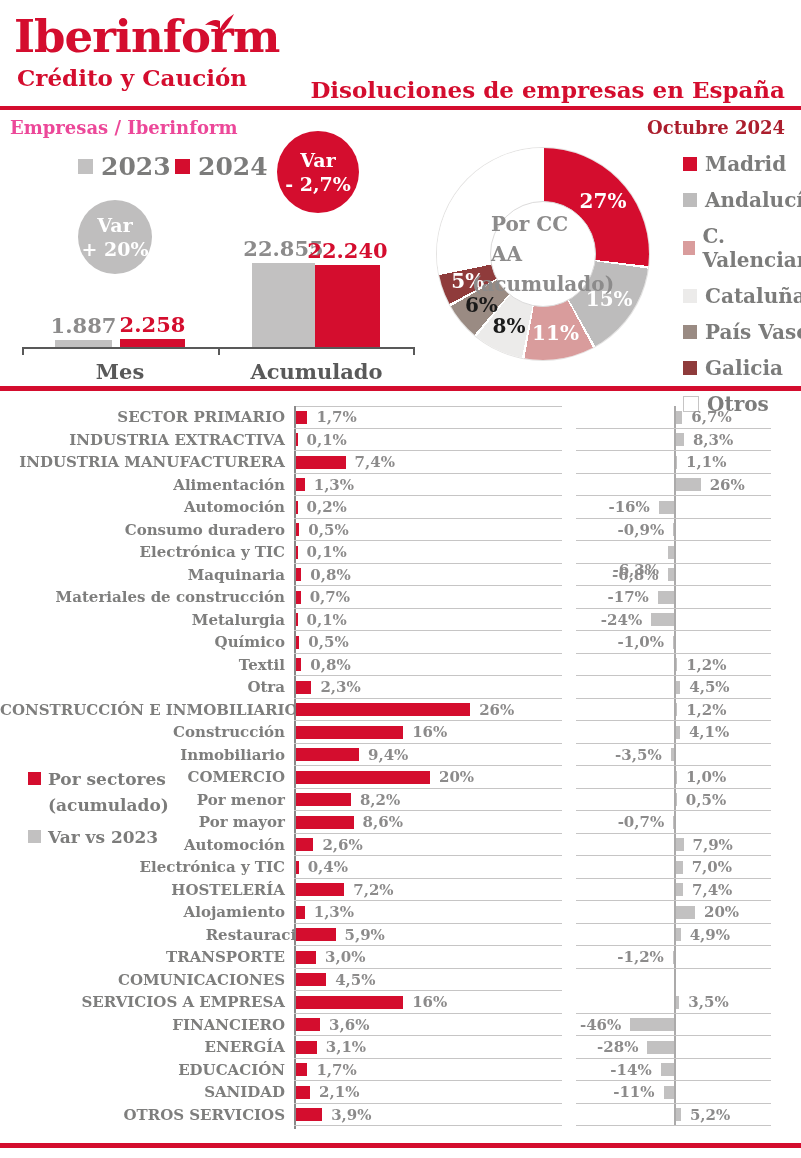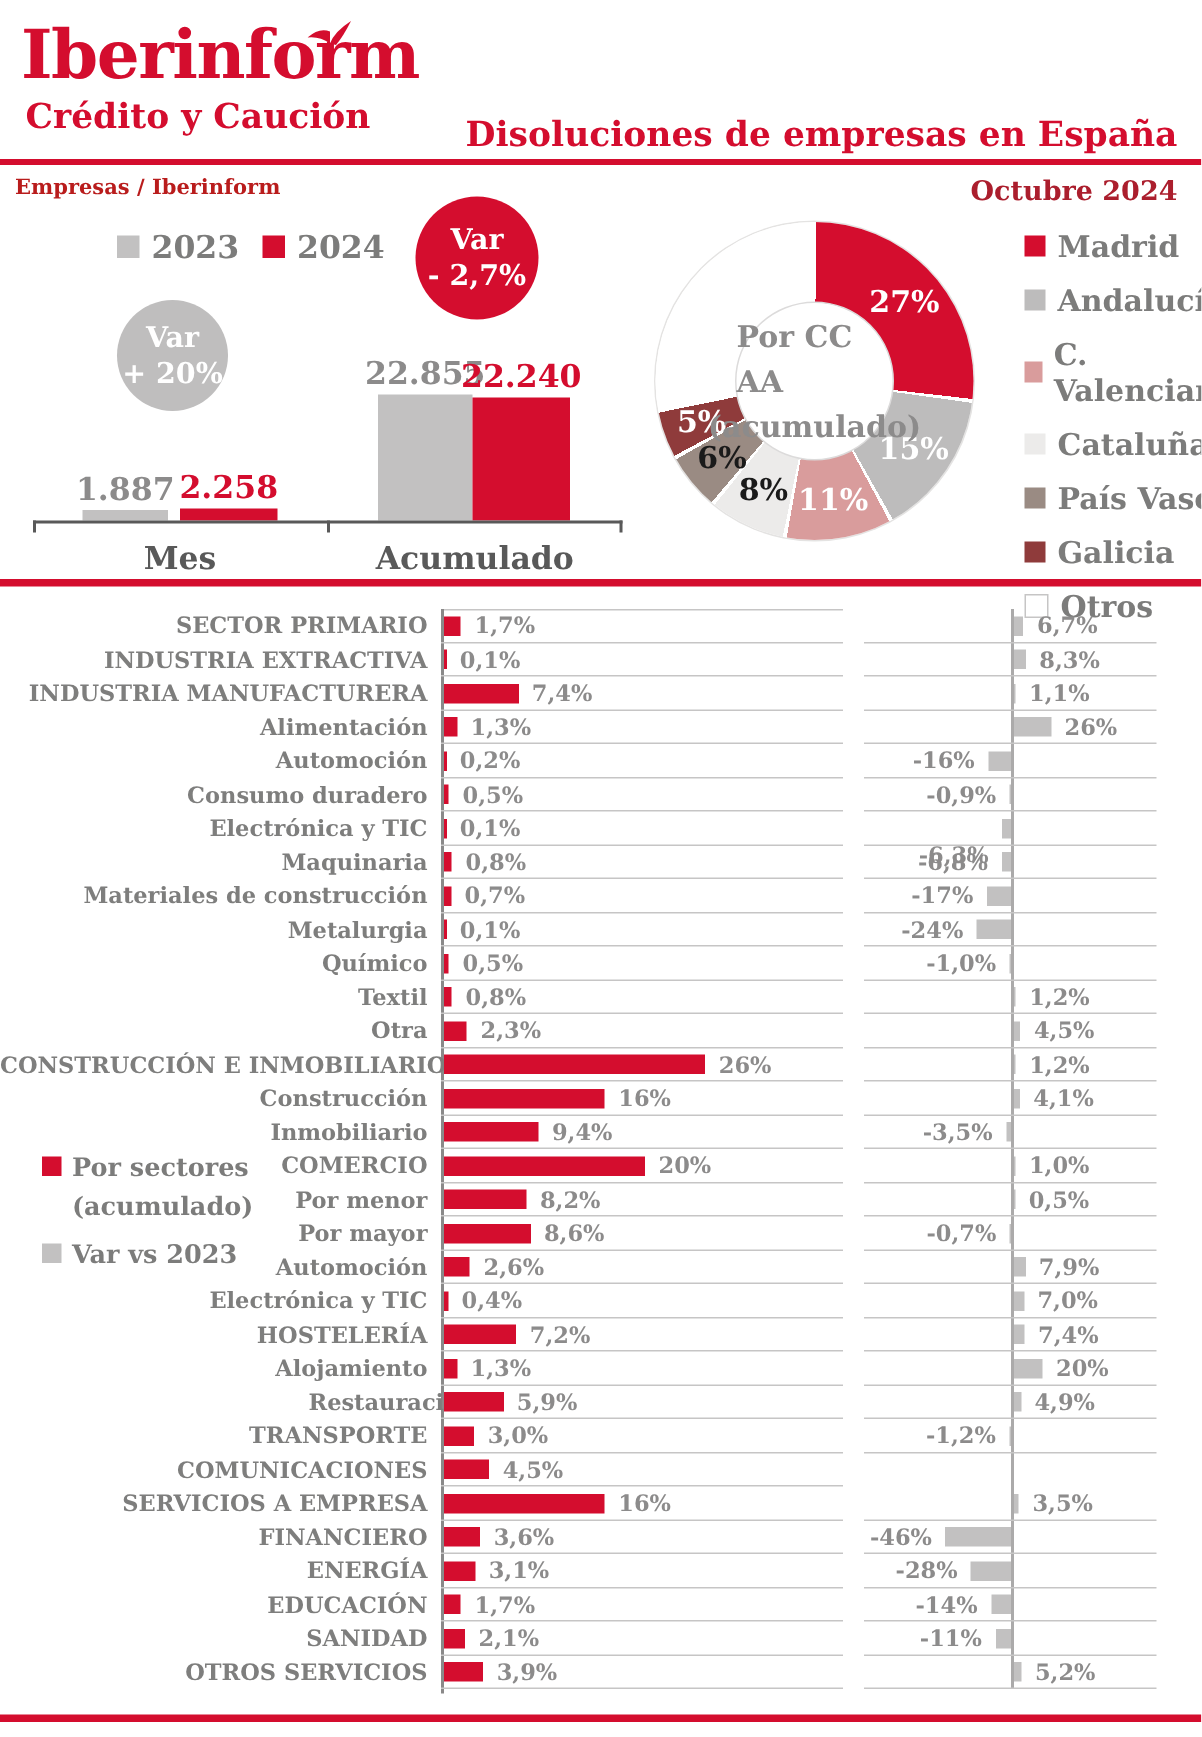--- a/index.html
+++ b/index.html
@@ -4,28 +4,28 @@
 <style>
   html,body{margin:0;padding:0;background:#fff;}
   #page{position:relative;width:801px;height:1158px;background:#fff;overflow:hidden;
         font-family:"DejaVu Serif","Liberation Serif",serif;}
   .abs{position:absolute;}
   
   #logo-title{left:14px;top:10px;font-size:45px;font-weight:bold;color:#D40D2E;letter-spacing:-1px;}
   #logo-sub{left:17px;top:64px;font-size:23px;font-weight:600;color:#D40D2E;}
   #main-title{right:16px;top:76px;font-size:23px;font-weight:bold;color:#D40D2E;}
   .rule{left:0;width:801px;background:#D40D2E;}
-  #section-label{left:10px;top:117px;font-size:14px;font-weight:bold;color:#b91c1c;}
+  #section-label{left:10px;top:117px;font-size:18px;font-weight:bold;color:#ec4899;}
   #date-label{right:16px;top:117px;font-size:18px;font-weight:bold;color:#AB1E2D;}
   
   .var-circle{border-radius:50%;color:#fff;text-align:center;font-weight:bold;font-size:19px;}
   .var-circle div{line-height:24px;}
   .axis-label{font-size:21px;font-weight:bold;color:#595959;text-align:center;}
   .val-label{font-size:21px;font-weight:bold;white-space:nowrap;transform:translateX(-50%);}
-  .leg-item{display:flex;align-items:center;gap:8px;font-size:21px;font-weight:bold;color:#7C7C7B;}
+  .leg-item{display:flex;align-items:center;gap:8px;font-size:25px;font-weight:bold;color:#7C7C7B;}
   .leg-sq{width:15px;height:15px;display:inline-block;}
   
   #donut{left:437px;top:148px;width:212px;height:212px;border-radius:50%;}
   #donut-hole{left:490px;top:201px;width:106px;height:106px;border-radius:50%;background:#fff;
               border:1px solid #DCDBDB;box-sizing:border-box;display:flex;flex-direction:column;
               justify-content:center;align-items:center;color:#8C8B8B;font-weight:bold;font-size:20px;line-height:30px;}
   .slice-label{position:absolute;font-size:20px;font-weight:bold;transform:translate(-50%,-50%);white-space:nowrap;text-align:center;}
   #donut-legend{left:683px;top:152px;}
   #donut-legend .leg-item{margin-bottom:12px;font-size:20px;color:#7C7C7B;}
   

